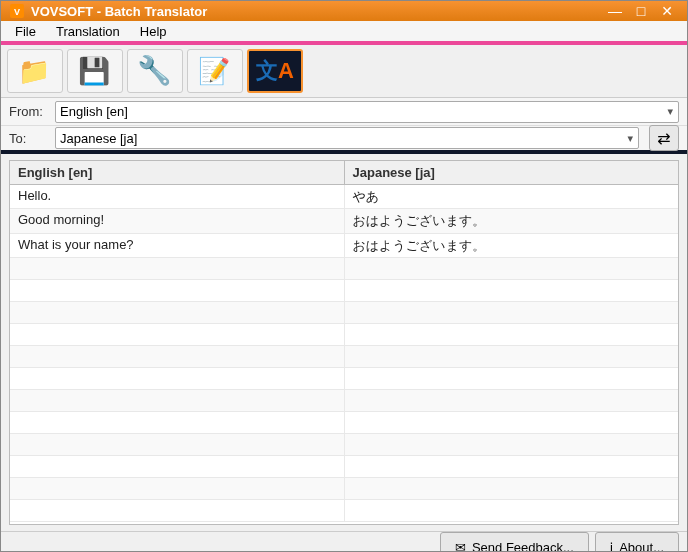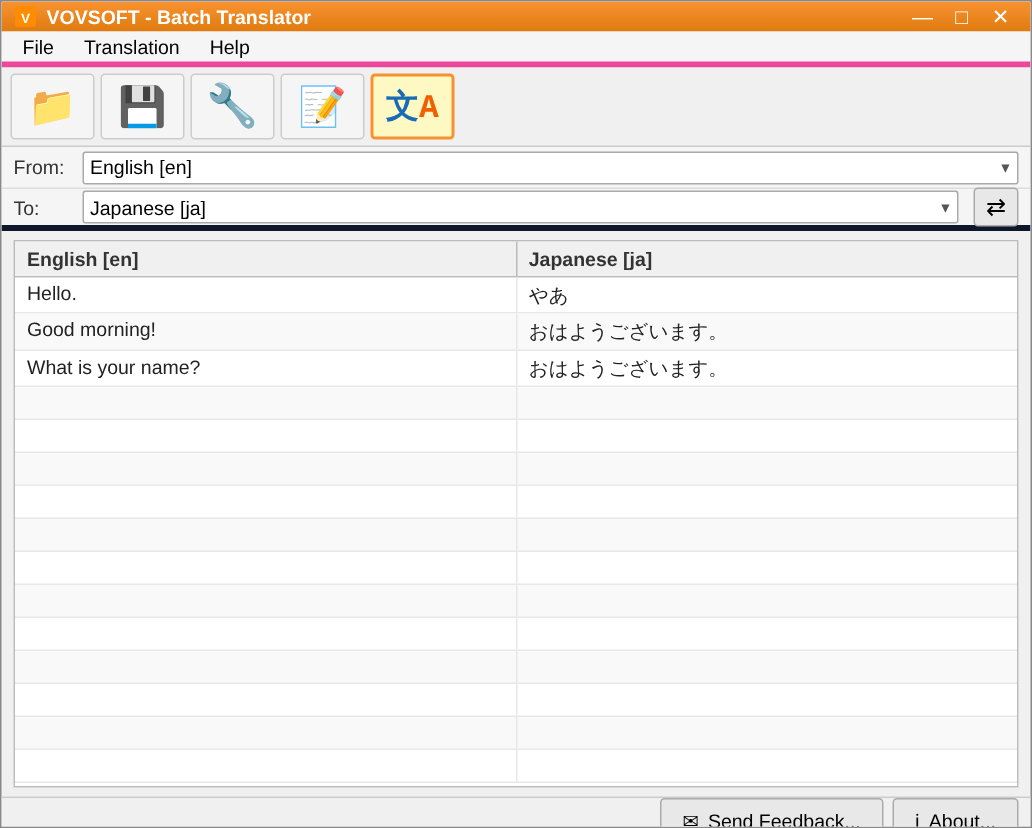--- a/index.html
+++ b/index.html
@@ -84,23 +84,22 @@
       background: #f5f5f5;
       border: 1px solid #ccc;
       border-radius: 3px;
       cursor: pointer;
       display: flex;
       align-items: center;
       justify-content: center;
       font-size: 26px;
     }
     .tool-btn.active {
-      background: #fef9c3;
+      background: #0f172a;
       border: 2px solid #f79230;
-      font-family: Liberation Mono, monospace;
     }
 
     
     .lang-row {
       display: flex;
       align-items: center;
       padding: 4px 8px;
       gap: 6px;
       background: #f5f5f5;
       border-bottom: 1px solid #ddd;

